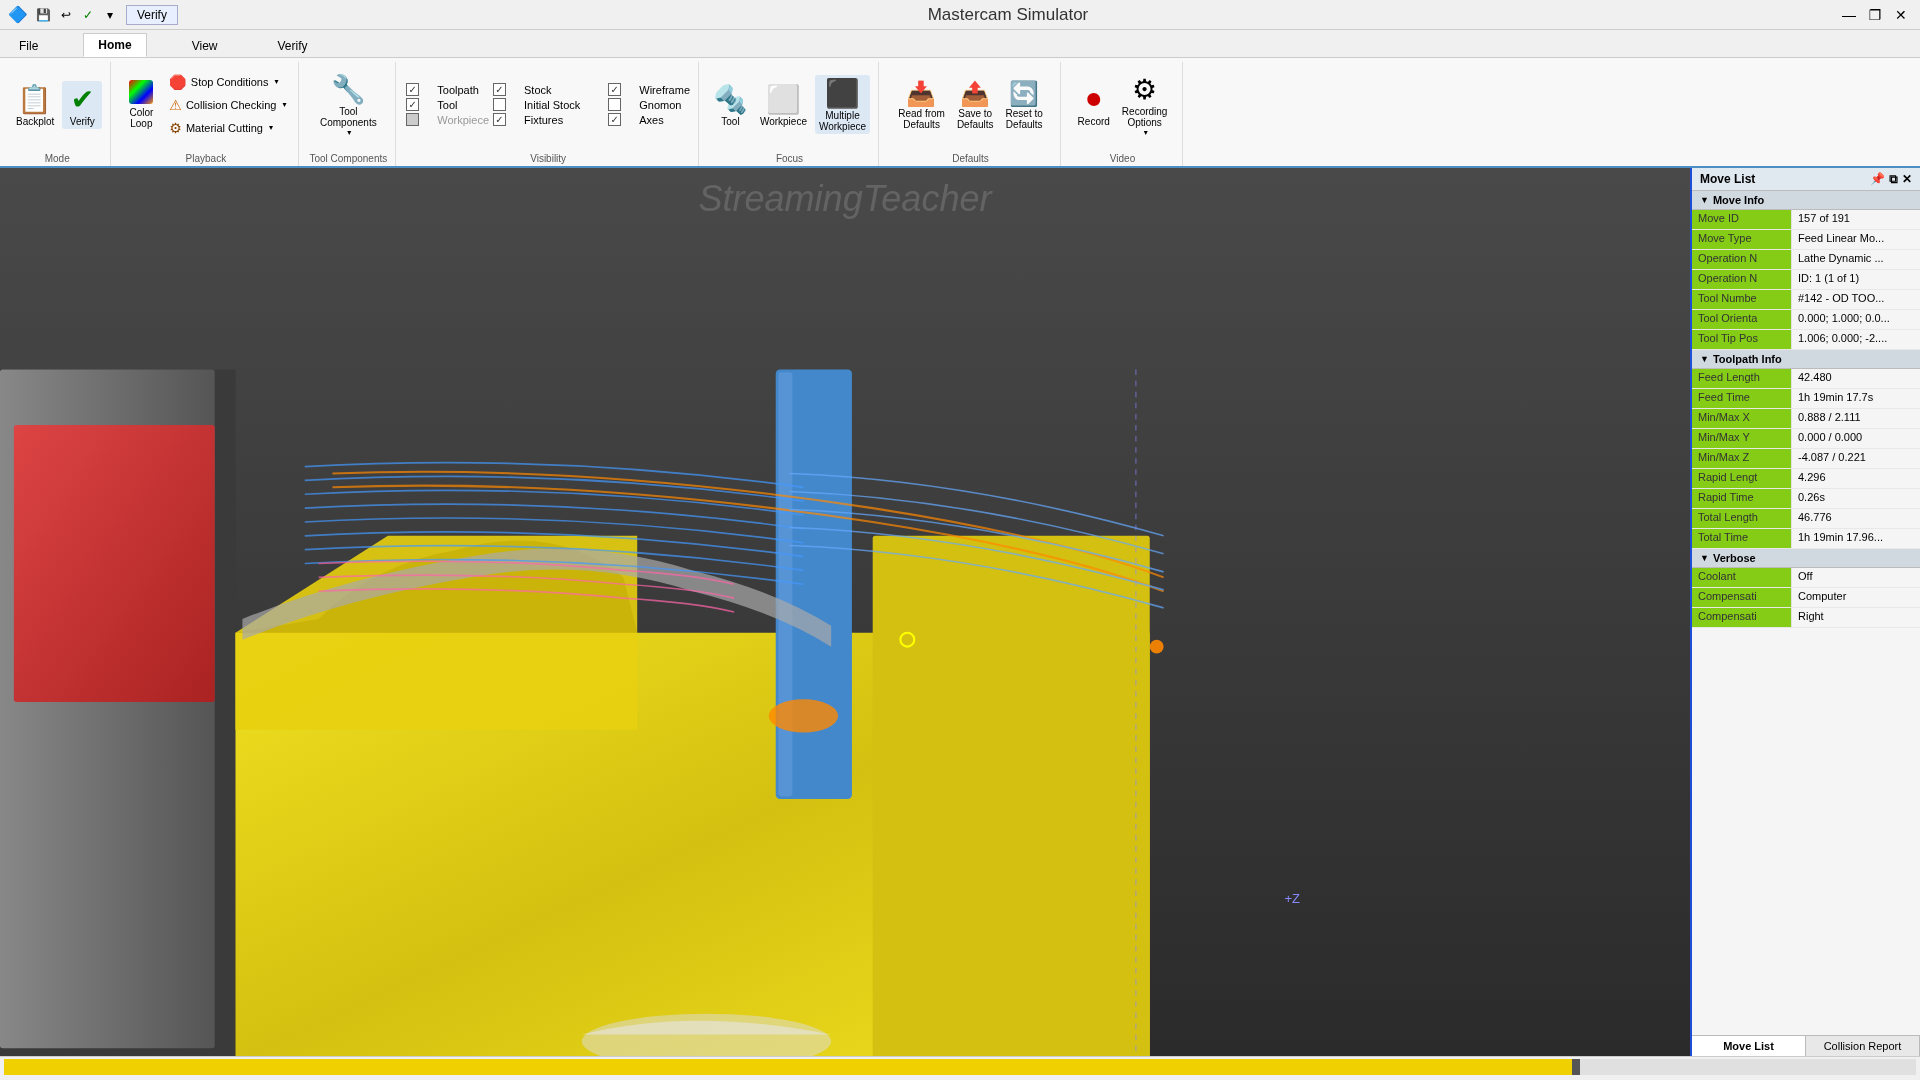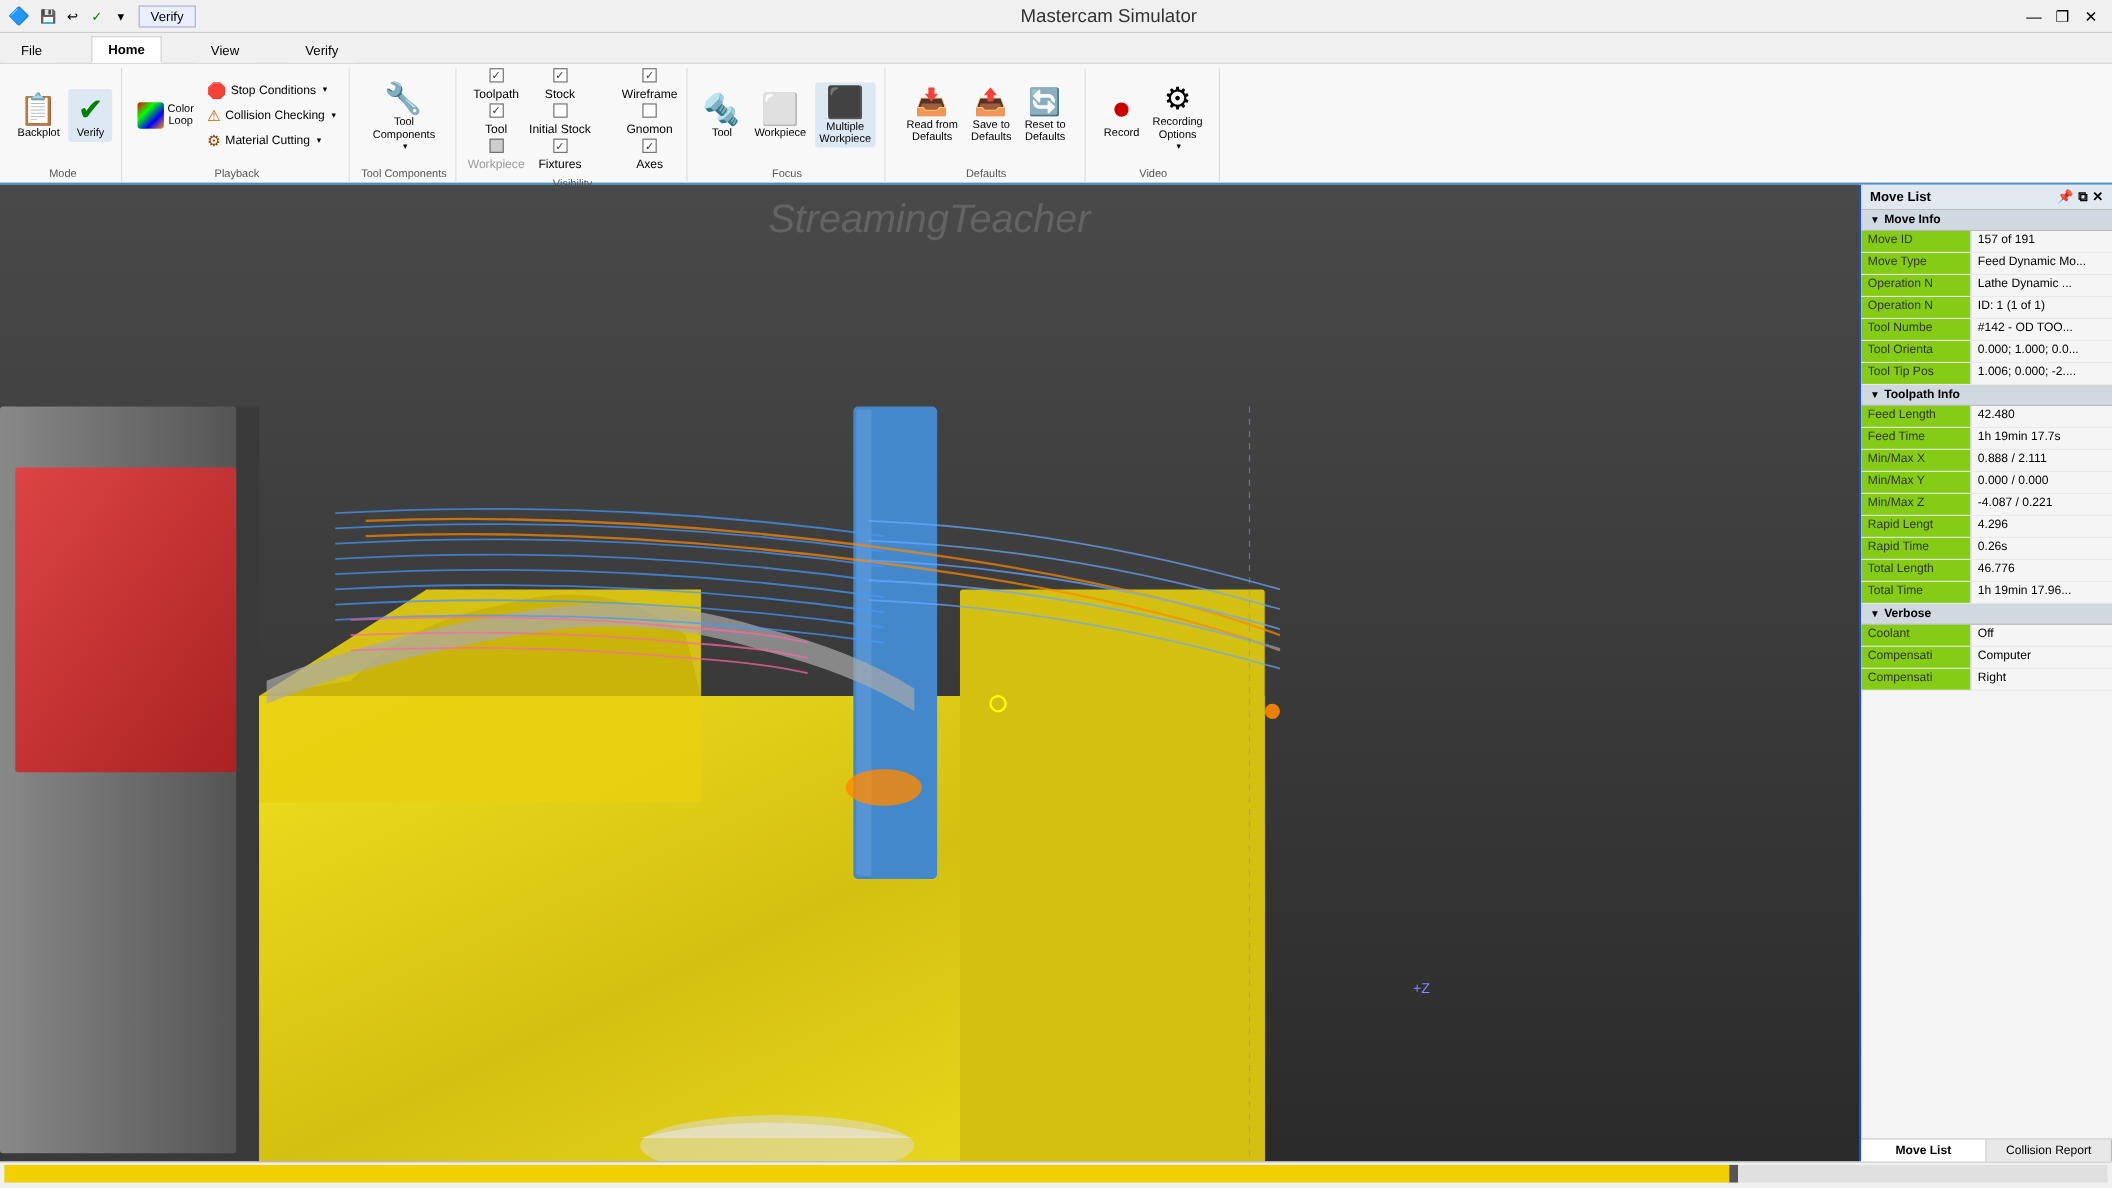--- a/index.html
+++ b/index.html
@@ -96,21 +96,21 @@
       gap: 4px;
       cursor: pointer;
       padding: 2px 4px;
       border-radius: 2px;
       font-size: 11px;
       white-space: nowrap;
     }
     .ribbon-column { display: flex; flex-direction: column; gap: 2px; }
 
     
-    .cb-item { display: flex; align-items: center; gap: 5px; font-size: 11px; cursor: pointer; flex-direction: column; }
+    .cb-item { display: flex; align-items: center; gap: 18px; font-size: 11px; cursor: pointer; }
     .cb-box { width: 13px; height: 13px; border: 1px solid #666; background: #fff; display: flex; align-items: center; justify-content: center; font-size: 10px; color: #333; }
     .cb-box.checked { background: #fff; }
     .cb-box.checked::after { content: '✓'; }
 
     
     #main-layout {
       display: flex;
       height: calc(1080px - 30px - 28px - 110px - 24px);
     }
 
@@ -305,21 +305,21 @@
         <span class="icon-large" style="color:green;">✔</span>
         <span>Verify</span>
       </div>
     </div>
     <div class="ribbon-group-label">Mode</div>
   </div>
 
   <div class="ribbon-group" style="min-width:160px;">
     <div class="ribbon-group-content">
       <div class="ribbon-column">
-        <div class="ribbon-btn" style="flex-direction:row;align-items:center;gap:3px;">
+        <div class="ribbon-btn" style="flex-direction:column;align-items:center;gap:3px;">
           <span style="font-size:20px;background:linear-gradient(135deg,#f00,#0f0,#00f,#f90);width:24px;height:24px;border-radius:3px;"></span>
           <span style="font-size:10px;">Color<br>Loop</span>
         </div>
       </div>
       <div class="ribbon-column" style="gap:3px;">
         <div class="ribbon-btn-small">
           <span style="color:#cc3300;font-size:14px;">🛑</span>
           <span>Stop Conditions</span>
           <span class="dropdown-arrow">▾</span>
         </div>
@@ -552,21 +552,21 @@
       <span class="arrow">▼</span>
       <span>Move Info</span>
     </div>
     <div class="info-table">
       <div class="info-row">
         <span class="info-label">Move ID</span>
         <span class="info-value">157 of 191</span>
       </div>
       <div class="info-row">
         <span class="info-label">Move Type</span>
-        <span class="info-value">Feed Dynamic Mo...</span>
+        <span class="info-value">Feed Linear Mo...</span>
       </div>
       <div class="info-row">
         <span class="info-label">Operation N</span>
         <span class="info-value">Lathe Dynamic ...</span>
       </div>
       <div class="info-row">
         <span class="info-label">Operation N</span>
         <span class="info-value">ID: 1 (1 of 1)</span>
       </div>
       <div class="info-row">

